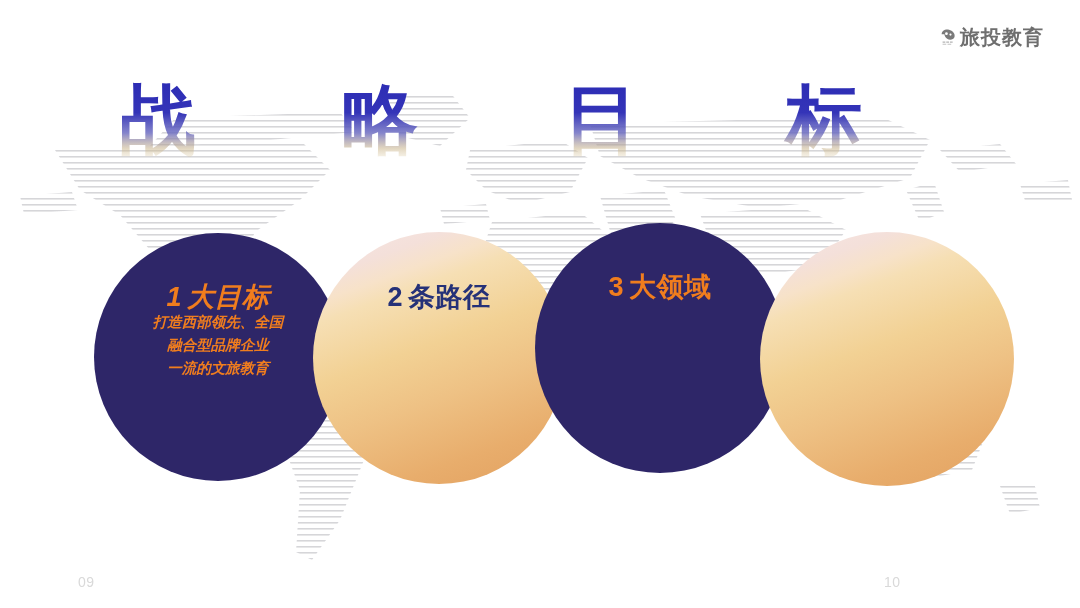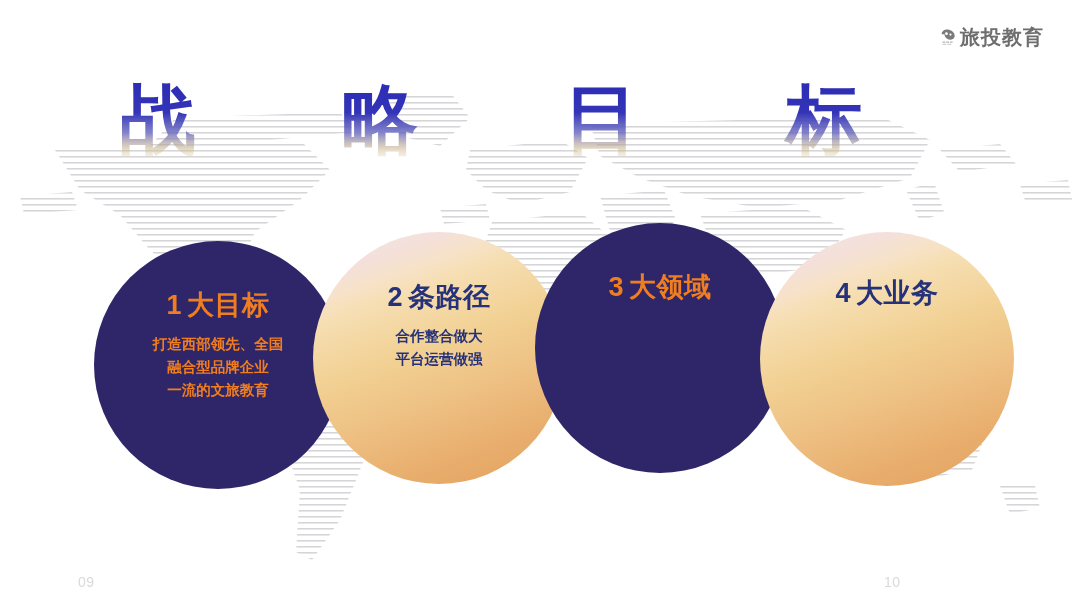--- a/index.html
+++ b/index.html
@@ -84,35 +84,34 @@
         #f6e6e4 0%,
         #f4e0da 14%,
         #f7e2c9 21%,
         #f6dfb4 27%,
         #f2d194 45%,
         #eec184 62%,
         #e8ad6c 82%,
         #e2a05f 100%);
   }
 
-  #circle1 { left: 94px;  top: 241px; width: 248px; height: 248px; z-index: 11; }
+  #circle1 { left: 94px;  top: 233px; width: 248px; height: 248px; z-index: 11; font-style: italic; }
   #circle2 { left: 313px; top: 232px; width: 252px; height: 252px; z-index: 12; align-items: center; }
   #circle3 { left: 535px; top: 223px; width: 250px; height: 250px; z-index: 13; }
   #circle4 { left: 760px; top: 232px; width: 254px; height: 254px; z-index: 14; }
 
   .c-head {
     font-size: 27px;
     font-weight: 700;
     line-height: 1;
     white-space: nowrap;
     letter-spacing: 0.5px;
   }
   .c-head .num { margin-right: 5px; }
   .c-body {
-    margin-top: 14px;
     font-size: 14.5px;
     font-weight: 600;
     line-height: 1.58;
     text-align: center;
     white-space: nowrap;
   }
   .t-orange { color: #f07d1e; }
   .t-blue   { color: #253178; }
 
   
@@ -242,39 +241,32 @@
         <div>一流的文旅教育</div>
       </div>
     </div>
   </div>
 
   <div id="circle2" class="circle c-gold">
     <div class="stack">
       <div class="c-head t-blue">
         <span class="num">2</span><span>条路径</span>
       </div>
-      <div class="c-body t-blue">
-        <div>合作整合做大</div>
-        <div>平台运营做强</div>
-      </div>
     </div>
   </div>
 
   <div id="circle3" class="circle c-navy">
     <div class="stack">
       <div class="c-head t-orange">
         <span class="num">3</span><span>大领域</span>
       </div>
     </div>
   </div>
 
   <div id="circle4" class="circle c-gold">
     <div class="stack">
-      <div class="c-head t-blue">
-        <span class="num">4</span><span>大业务</span>
-      </div>
     </div>
   </div>
 
   <div id="page-left" class="page-num">09</div>
   <div id="page-right" class="page-num">10</div>
 
 </div>
 
 </body></html>

